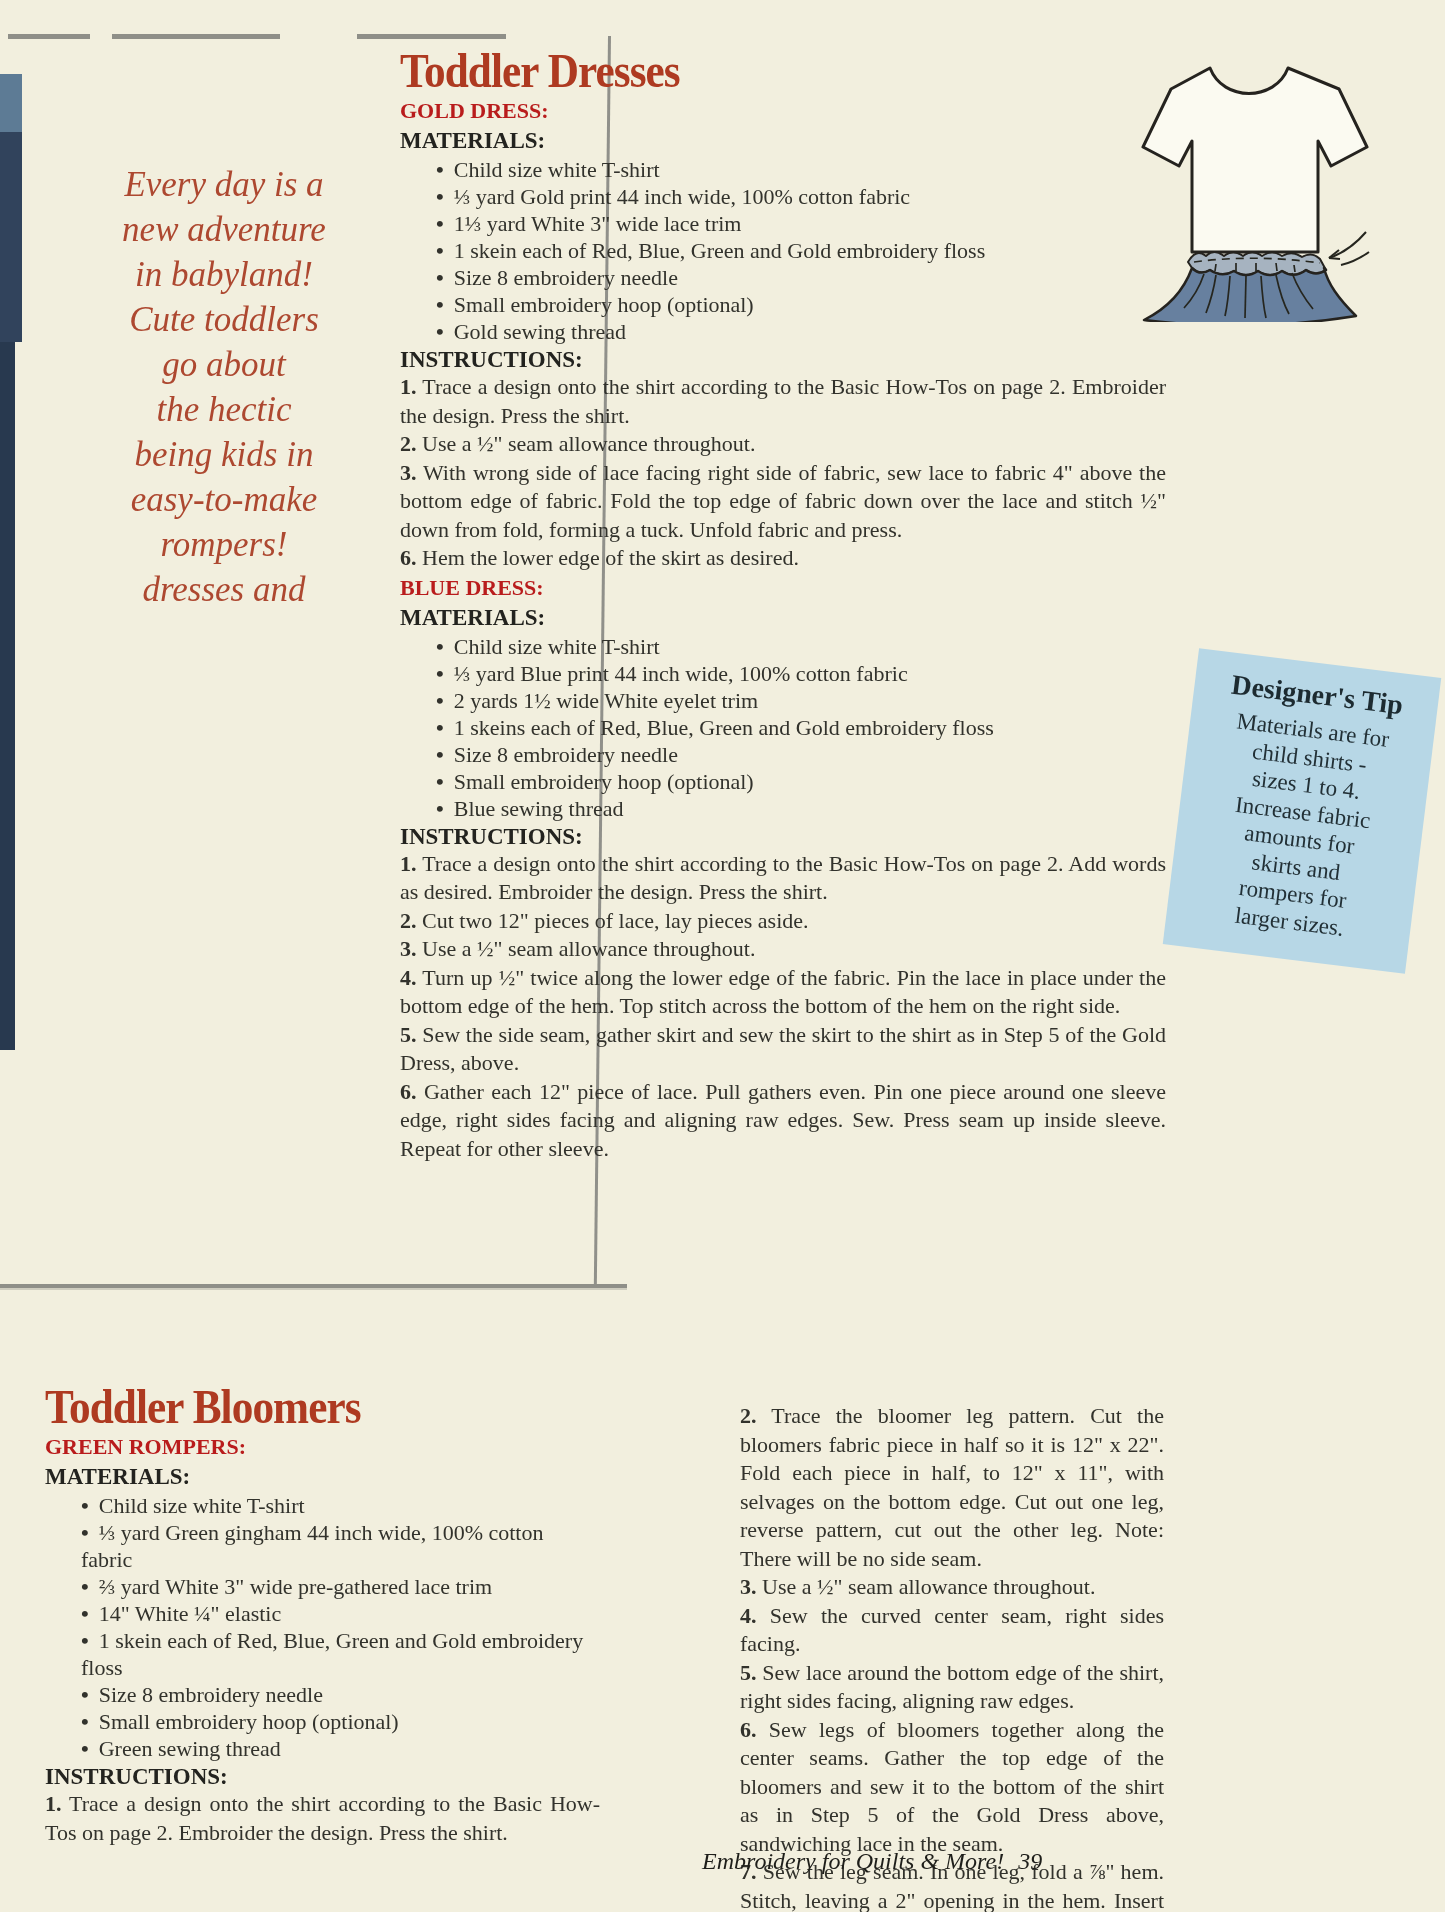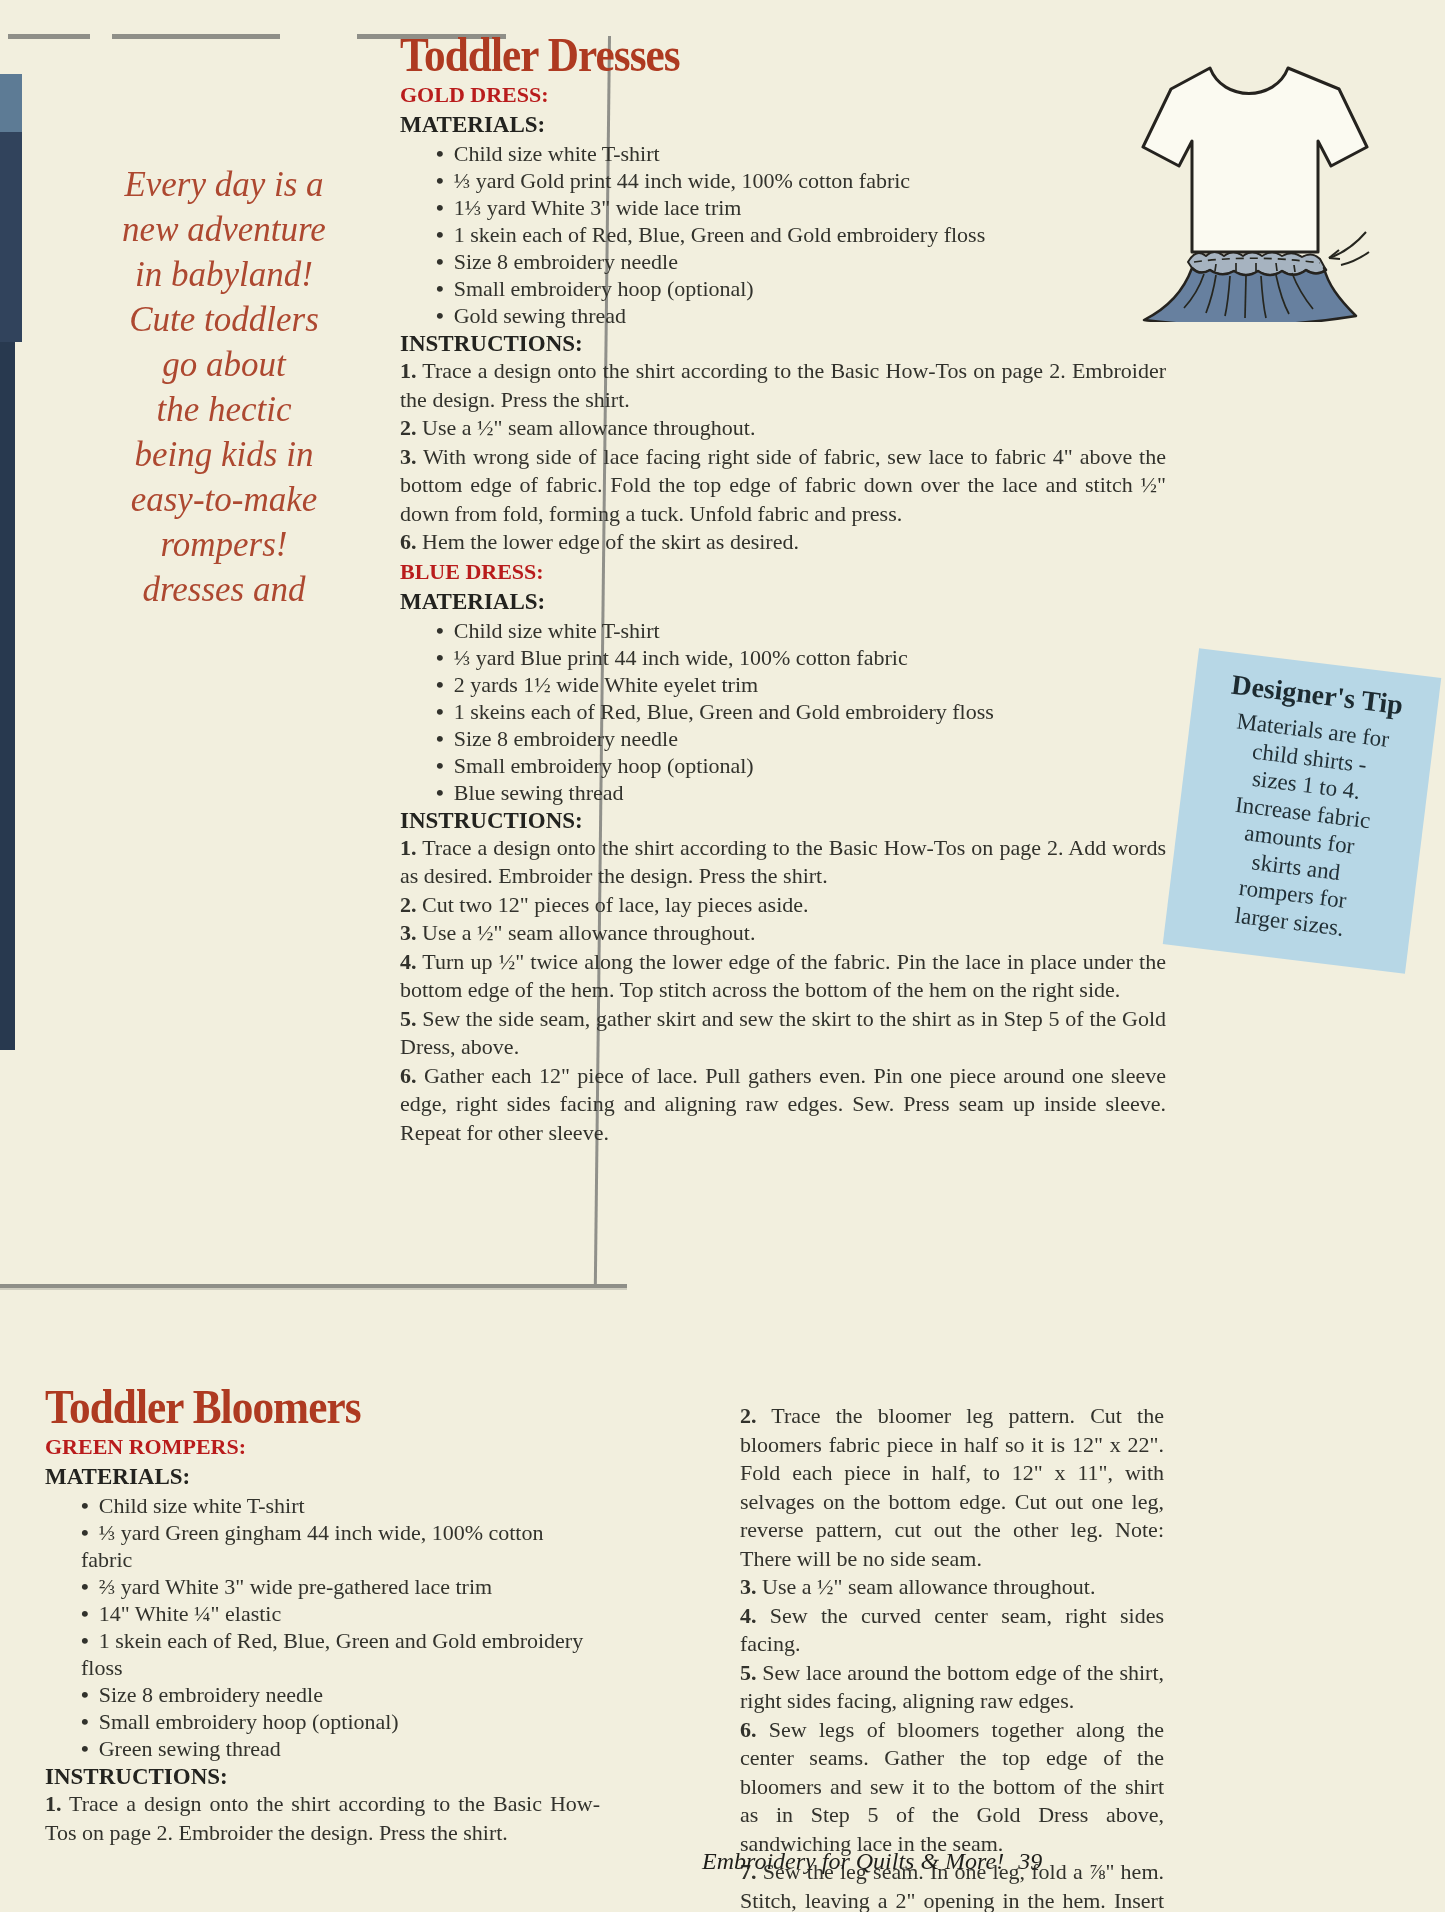--- a/index.html
+++ b/index.html
@@ -15,21 +15,21 @@
         transform:rotate(0.65deg);transform-origin:top left;}
   .divider{position:absolute;left:0;top:1284px;width:627px;height:4px;background:#8f8f88;
            box-shadow:0 2px 0 rgba(143,143,136,.35);}
   .strip-a{position:absolute;left:0;top:74px;width:22px;height:268px;background:#31435c;}
   .strip-c{position:absolute;left:0;top:74px;width:22px;height:58px;background:#5d7b95;}
   .strip-b{position:absolute;left:0;top:342px;width:15px;height:708px;background:#28394f;}
   
   .quote{left:55px;top:162px;width:338px;text-align:center;font-style:italic;
          color:#ad4830;font-size:35px;line-height:45px;}
   
-  .top-main{left:400px;top:30px;width:766px;}
+  .top-main{left:400px;top:46px;width:766px;}
   .big-title{font-size:48px;font-weight:bold;color:#ae3a21;line-height:1.05;
              letter-spacing:-1px;transform:scaleX(.9);transform-origin:left;margin:0;}
   .sec-head{font-size:22px;font-weight:bold;color:#b91c1c;margin:0 0 0;line-height:30px;}
   .sub-head{font-size:23px;font-weight:bold;color:#23231f;margin:2px 0 0;line-height:26px;}
   ul.mats{list-style:none;margin:2px 0 0;padding:0 0 0 36px;font-size:22px;line-height:27px;}
   ul.mats li::before{content:"•";font-weight:bold;margin-right:10px;}
   .step{margin:0;font-size:22px;line-height:28.5px;text-align:justify;}
   .step b{font-weight:bold;}
   
   .tip{left:1180px;top:662px;width:244px;height:298px;background:#b7d7e6;

